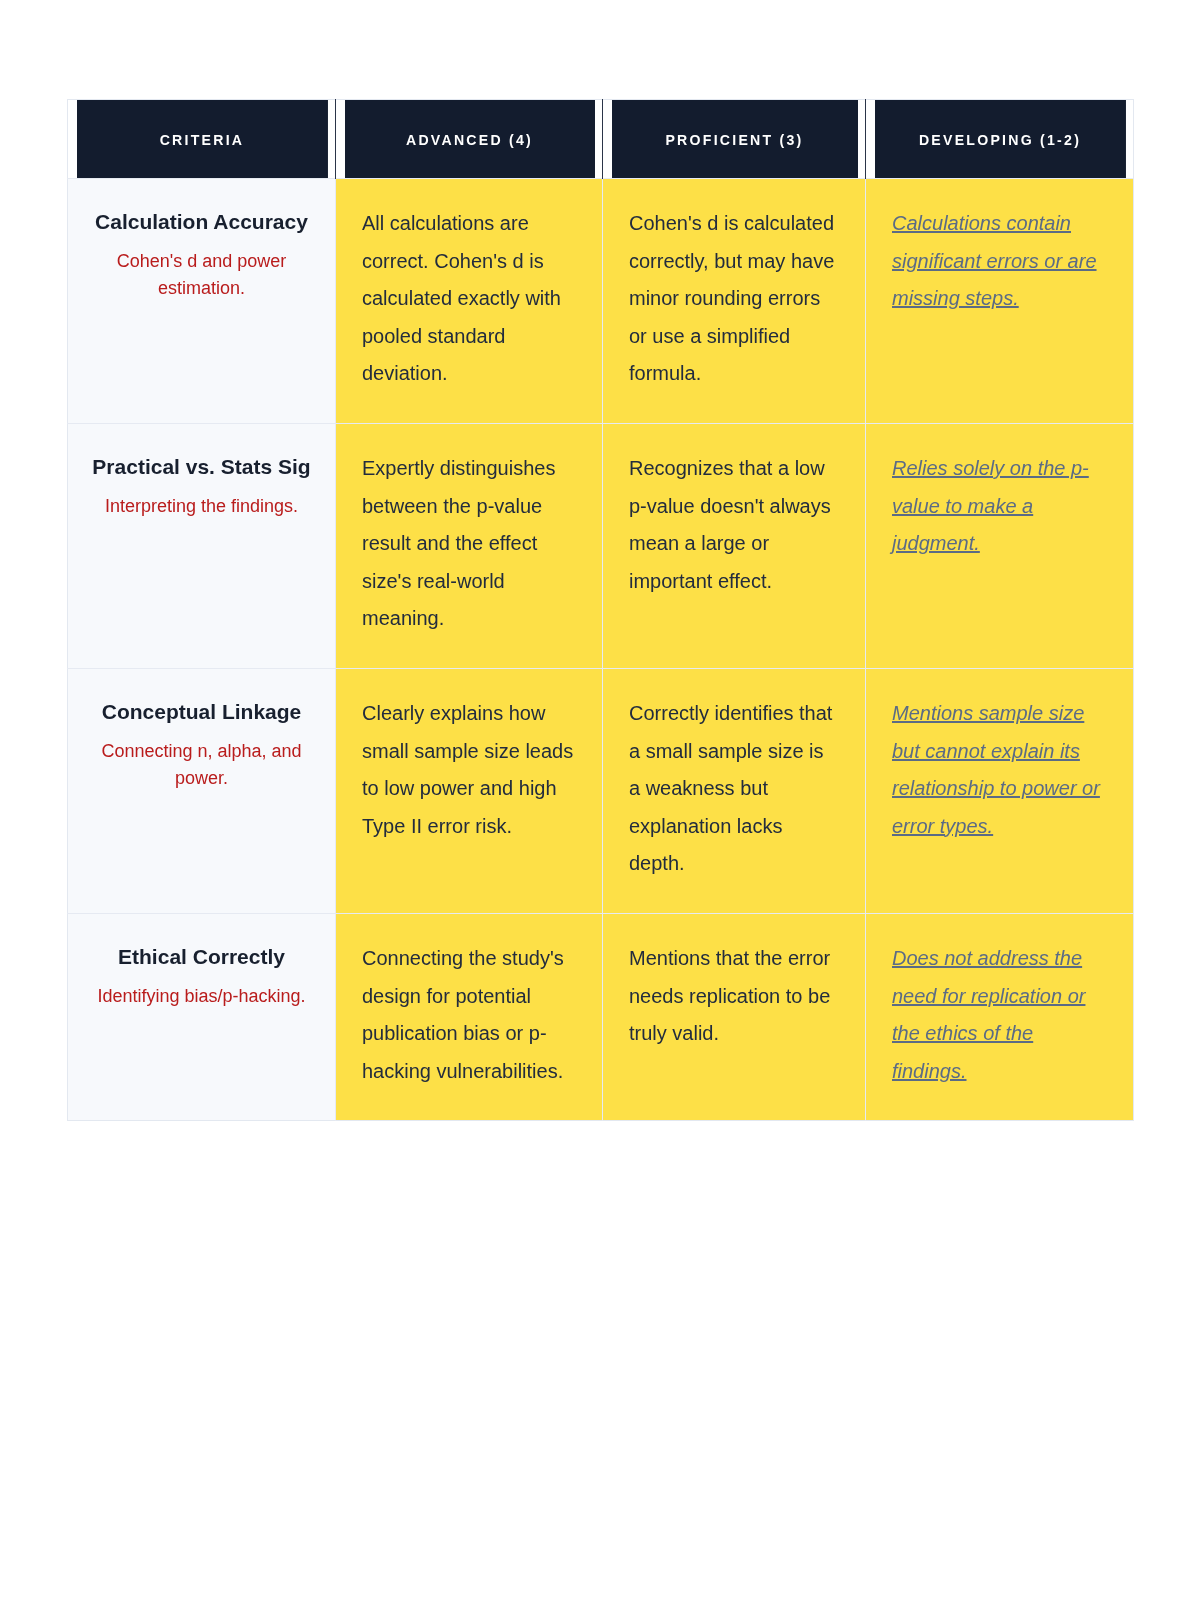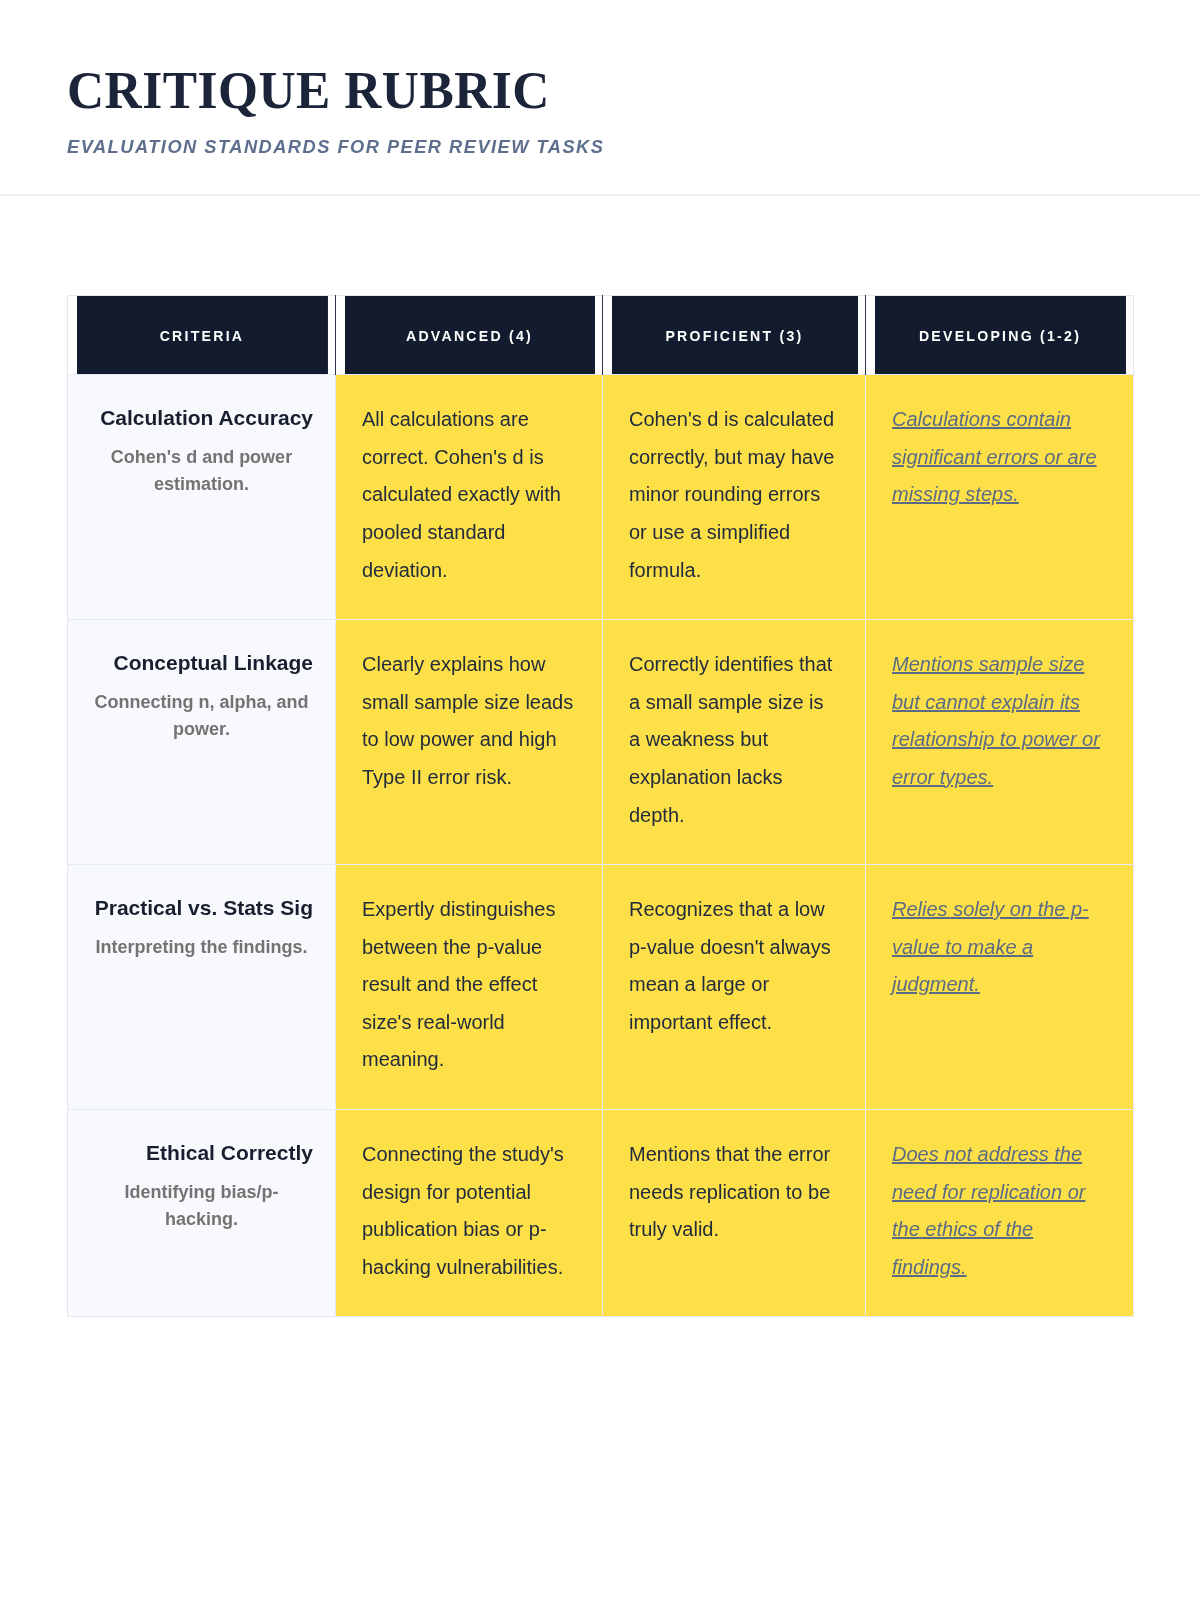--- a/index.html
+++ b/index.html
@@ -97,44 +97,39 @@
     background: #f7f9fc;
     text-align: center;
     padding: 26px 22px 30px 22px;
   }
   .criteria-name {
     font-size: 21px;
     font-weight: 700;
     line-height: 1.58;
     color: #18202f;
     margin: 0 0 10px 0;
-    text-align: right;
   }
   .criteria-desc {
     font-size: 18px;
-    font-weight: 700;
+    font-weight: 400;
     line-height: 1.48;
-    color: #737373;
+    color: #b91c1c;
     margin: 0;
   }
 
   td.developing-cell {
     font-style: italic;
     color: #5b6b85;
   }
 </style>
 </head>
 <body>
 
 <div class="page">
 
-  <div class="masthead">
-    <h1 class="doc-title">CRITIQUE RUBRIC</h1>
-    <p class="doc-subtitle">EVALUATION STANDARDS FOR PEER REVIEW TASKS</p>
-  </div>
 
   <div class="table-wrap">
     <table class="rubric">
       <colgroup>
         <col class="c-criteria">
         <col class="c-advanced">
         <col class="c-proficient">
         <col class="c-developing">
       </colgroup>
       <thead>
@@ -152,36 +147,36 @@
             <p class="criteria-name">Calculation Accuracy</p>
             <p class="criteria-desc">Cohen's d and power estimation.</p>
           </td>
           <td class="advanced-cell">All calculations are correct. Cohen's d is calculated exactly with pooled standard deviation.</td>
           <td class="proficient-cell">Cohen's d is calculated correctly, but may have minor rounding errors or use a simplified formula.</td>
           <td class="developing-cell">Calculations contain significant errors or are missing steps.</td>
         </tr>
 
         <tr>
           <td class="criteria-cell">
+            <p class="criteria-name">Practical vs. Stats Sig</p>
+            <p class="criteria-desc">Interpreting the findings.</p>
+          </td>
+          <td class="advanced-cell">Expertly distinguishes between the p-value result and the effect size's real-world meaning.</td>
+          <td class="proficient-cell">Recognizes that a low p-value doesn't always mean a large or important effect.</td>
+          <td class="developing-cell">Relies solely on the p-value to make a judgment.</td>
+        </tr>
+
+        <tr>
+          <td class="criteria-cell">
             <p class="criteria-name">Conceptual Linkage</p>
             <p class="criteria-desc">Connecting n, alpha, and power.</p>
           </td>
           <td class="advanced-cell">Clearly explains how small sample size leads to low power and high Type II error risk.</td>
           <td class="proficient-cell">Correctly identifies that a small sample size is a weakness but explanation lacks depth.</td>
           <td class="developing-cell">Mentions sample size but cannot explain its relationship to power or error types.</td>
-        </tr>
-
-        <tr>
-          <td class="criteria-cell">
-            <p class="criteria-name">Practical vs. Stats Sig</p>
-            <p class="criteria-desc">Interpreting the findings.</p>
-          </td>
-          <td class="advanced-cell">Expertly distinguishes between the p-value result and the effect size's real-world meaning.</td>
-          <td class="proficient-cell">Recognizes that a low p-value doesn't always mean a large or important effect.</td>
-          <td class="developing-cell">Relies solely on the p-value to make a judgment.</td>
         </tr>
 
         <tr>
           <td class="criteria-cell">
             <p class="criteria-name">Ethical Correctly</p>
             <p class="criteria-desc">Identifying bias/p-hacking.</p>
           </td>
           <td class="advanced-cell">Connecting the study's design for potential publication bias or p-hacking vulnerabilities.</td>
           <td class="proficient-cell">Mentions that the error needs replication to be truly valid.</td>
           <td class="developing-cell">Does not address the need for replication or the ethics of the findings.</td>

